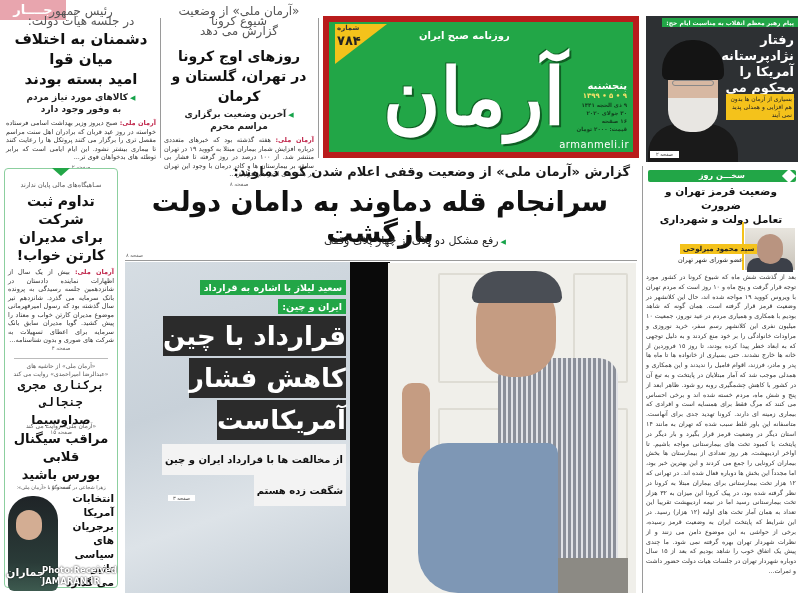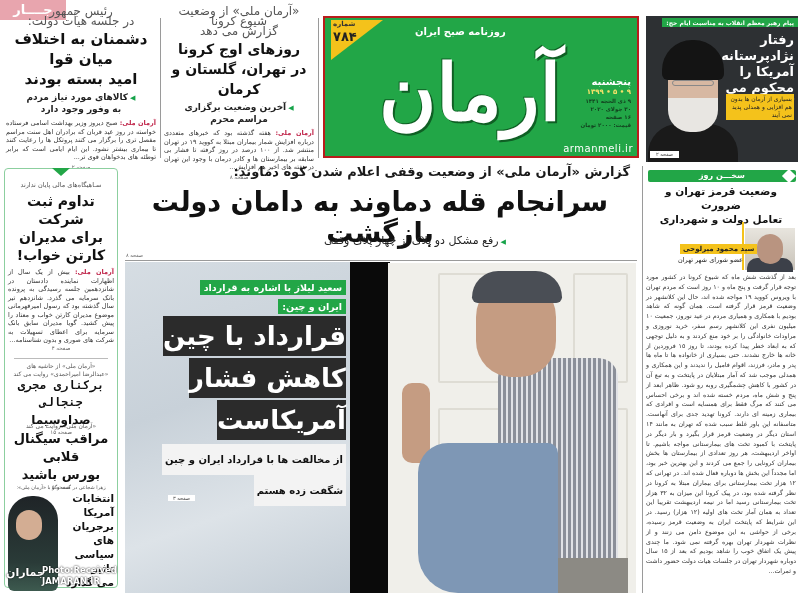--- a/index.html
+++ b/index.html
@@ -15,21 +15,21 @@
   .jaras-tag { left: 0; top: 0; width: 66px; height: 20px; background: #e8a5ae; color: #fff; font-weight: bold; font-size: 13px; text-align: center; line-height: 20px; direction: rtl; }
   .kicker { font-size: 12px; color: #555; line-height: 10px; }
   .head-h { font-weight: bold; color: #111; line-height: 20px; }
   .sub-h { font-size: 9px; color: #222; line-height: 11px; font-weight: bold; }
   .bullet { color: #16a34a; font-size: 7px; margin-left: 2px; }
   .body-text { font-size: 6.5px; color: #333; line-height: 8.5px; text-align: justify; }
   .brand-red { color: #c0264b; font-weight: bold; }
   .page-ref { font-size: 5.5px; color: #666; text-align: center; }
 
   
-  .masthead { left: 323px; top: 16px; width: 316px; height: 142px; background: #22a647; border: 2px solid #b91c1c; overflow: hidden; }
+  .masthead { left: 323px; top: 16px; width: 316px; height: 142px; background: #22a647; border: 6px solid #b91c1c; overflow: hidden; }
   .mast-tag { left: 6px; top: 2px; width: 52px; height: 40px; background: #f4c21b; clip-path: polygon(0 0, 100% 0, 0 100%); }
   .mast-tag-label { left: 8px; top: 2px; font-size: 7px; color: #333; font-weight: bold; }
   .mast-tag-num { left: 8px; top: 11px; font-size: 13px; color: #222; font-weight: bold; }
   .mast-sub { left: 90px; top: 8px; font-size: 10px; color: #fff; font-weight: bold; }
   .mast-logo { left: 40px; top: 20px; width: 210px; height: 120px; font-family: "DejaVu Serif", serif; color: #fff; font-size: 78px; line-height: 110px; font-weight: bold; text-shadow: 2px 2px 0 #0f5f24, -1px -1px 0 #0f5f24; text-align: center; letter-spacing: -4px; }
   .mast-info { right: 6px; top: 58px; width: 58px; text-align: right; color: #fff; }
   .mast-day { font-size: 10px; font-weight: bold; line-height: 12px; }
   .mast-date { font-size: 7px; line-height: 9px; color: #f7e26a; font-weight: bold; }
   .mast-small { font-size: 5.5px; line-height: 8px; color: #123f1e; font-weight: bold; }
   .mast-url { right: 4px; bottom: 2px; font-size: 10px; color: #fff; font-family: "DejaVu Sans", sans-serif; direction: ltr; letter-spacing: 0.5px; }
@@ -105,21 +105,21 @@
   <div class="sub-h center">به وفور وجود دارد</div>
   <div class="body-text" style="margin-top:4px;"><span class="brand-red">آرمان ملی:</span> <span>صبح دیروز وزیر بهداشت اسامی فرستاده خواسته در روز عید قربان که برادران اهل سنت مراسم مفصل تری را برگزار می کنند پروتکل ها را رعایت کنند تا بیماری بیشتر نشود. این ایام ایامی است که برابر توطئه های بدخواهان قوی تر...</span></div>
   <div class="page-ref" style="margin-top:2px;">صفحه ۲</div>
 </div>
 
 <div class="vrule" style="left:160px; top:18px; height:140px;"></div>
 
 <div class="abs" style="left:164px; top:6px; width:150px;">
   <div class="kicker center">«آرمان ملی» از وضعیت شیوع کرونا</div>
   <div class="kicker center">گزارش می دهد</div>
-  <div class="head-h center" style="font-size:14px; margin-top:3px;">روزهای اوج کرونا</div>
+  <div class="head-h center" style="font-size:14px; margin-top:10px;">روزهای اوج کرونا</div>
   <div class="head-h center" style="font-size:14px;">در تهران، گلستان و کرمان</div>
   <div class="sub-h center" style="margin-top:3px;"><span class="bullet">◀</span><span>آخرین وضعیت برگزاری</span></div>
   <div class="sub-h center">مراسم محرم</div>
   <div class="body-text" style="margin-top:4px;"><span class="brand-red">آرمان ملی:</span> <span>هفته گذشته بود که خبرهای متعددی درباره افزایش شمار بیماران مبتلا به کووید ۱۹ در تهران منتشر شد. از ۱۰۰ درصد در روز گرفته تا فشار بی سابقه بر بیمارستان ها و کادر درمان با وجود این تهران در هفته های اخیر هم افزایش...</span></div>
   <div class="page-ref" style="margin-top:2px;">صفحه ۸</div>
 </div>
 
 <div class="vrule" style="left:318px; top:18px; height:140px;"></div>
 
 <div class="abs masthead">

